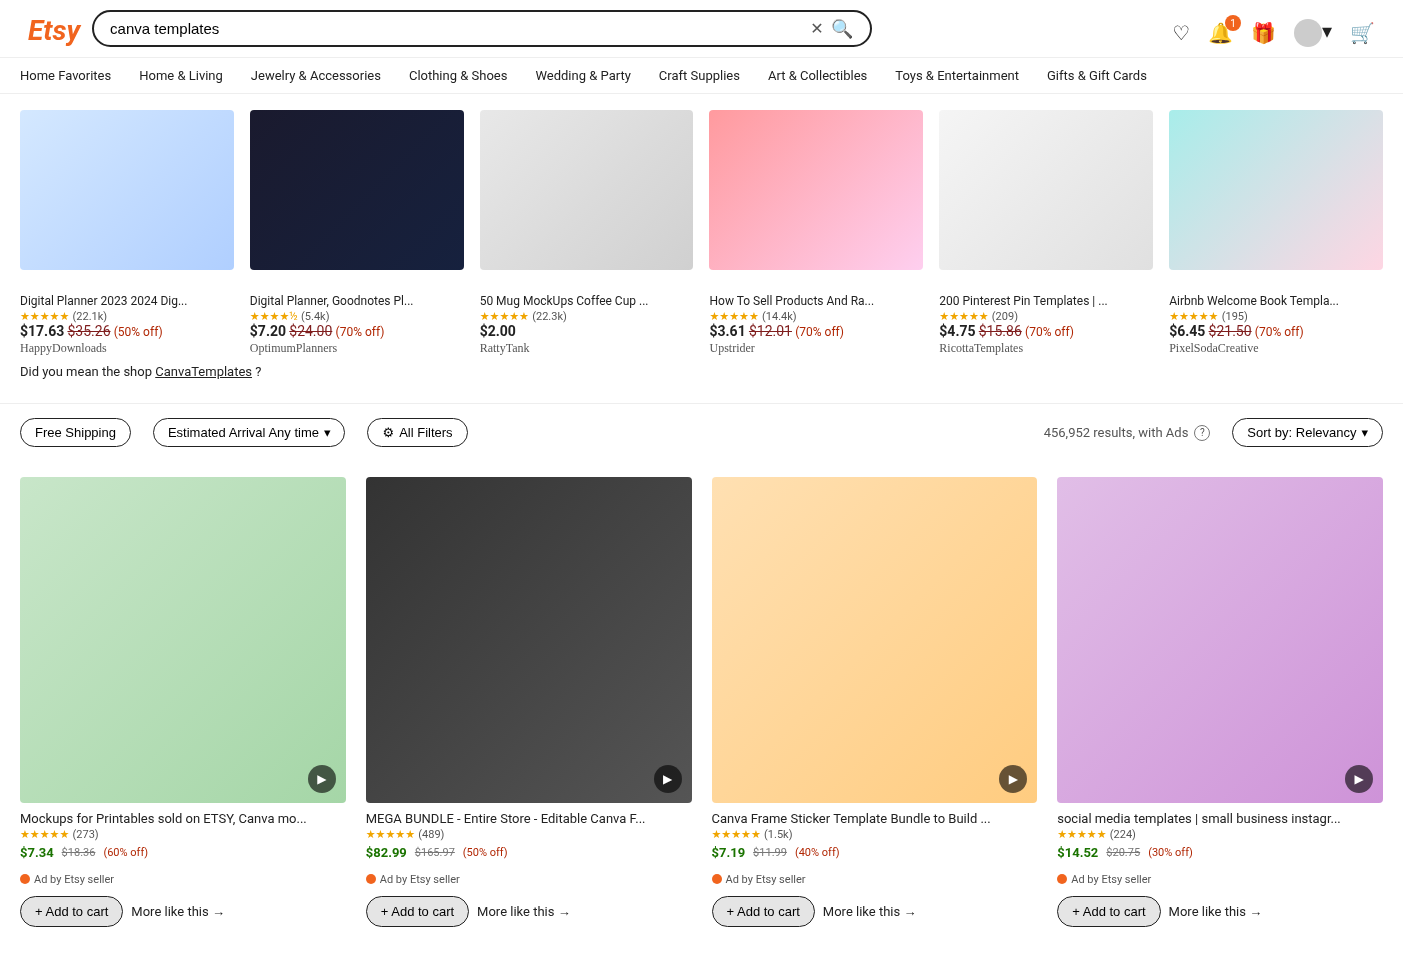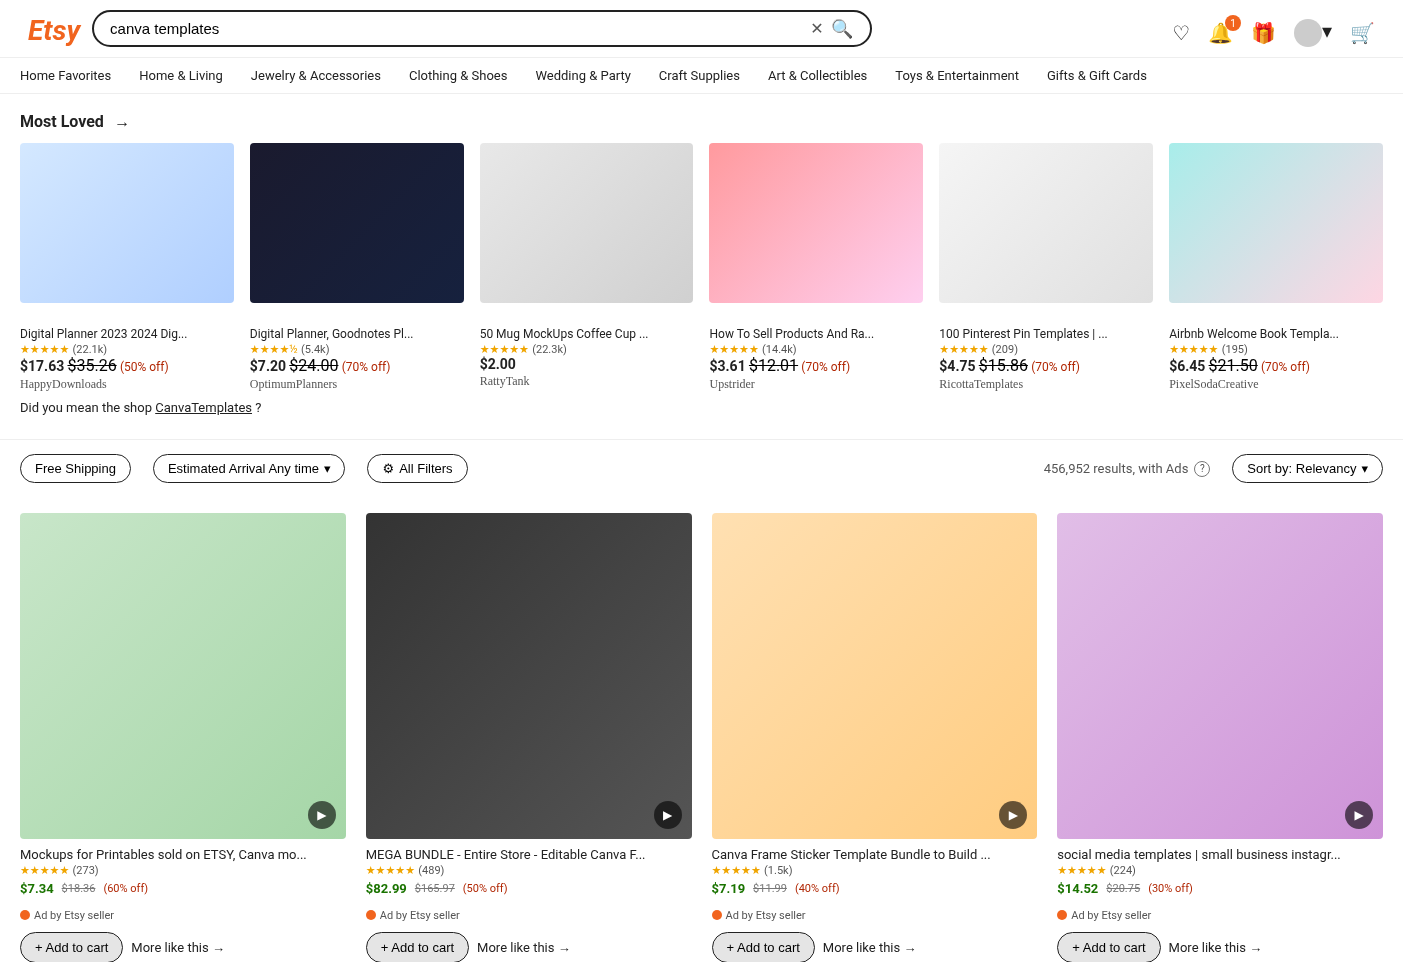--- a/index.html
+++ b/index.html
@@ -25,21 +25,21 @@
     .section { padding: 16px 20px 0; }
     .section-title { font-size: 18px; font-weight: bold; margin-bottom: 12px; cursor: pointer; }
     .section-title span { font-size: 16px; }
     .most-loved-grid { display: flex; gap: 16px; overflow: hidden; }
     .product-card-small { flex: 1; min-width: 0; cursor: pointer; }
     .product-img-placeholder { width: 100%; height: 160px; background: #f0f0f0; border-radius: 4px; overflow: hidden; position: relative; }
     .product-title { font-size: 12px; margin-top: 24px; color: #222; overflow: hidden; display: -webkit-box; -webkit-line-clamp: 2; -webkit-box-orient: vertical; }
     .stars { color: #f0a500; font-size: 11px; }
     .review-count { color: #555; font-size: 11px; }
     .price-current { font-size: 14px; font-weight: bold; color: #222; }
-    .price-original { font-size: 16px; color: #000000; text-decoration: line-through; }
+    .price-original { font-size: 14px; color: #7f1d1d; text-decoration: line-through; }
     .discount { font-size: 12px; color: #b12704; }
     .shop-name { font-size: 12px; color: #555; margin-top: 2px; font-family: Liberation Serif, serif; }
     
     
     .filter-bar { display: flex; align-items: center; padding: 14px 20px; gap: 22px; border-top: 1px solid #eee; margin-top: 16px; }
     .filter-btn { border: 1px solid #222; border-radius: 20px; padding: 6px 14px; font-size: 13px; cursor: pointer; background: #fff; display: flex; align-items: center; gap: 5px; }
     .results-info { margin-left: auto; font-size: 13px; color: #555; display: flex; align-items: center; gap: 6px; }
     .sort-btn { border: 1px solid #222; border-radius: 20px; padding: 6px 14px; font-size: 13px; cursor: pointer; background: #fff; display: flex; align-items: center; gap: 5px; }
     
     
@@ -108,24 +108,20 @@
       <span class="nav-item">Clothing &amp; Shoes</span>
       <span class="nav-item">Wedding &amp; Party</span>
       <span class="nav-item">Craft Supplies</span>
       <span class="nav-item">Art &amp; Collectibles</span>
       <span class="nav-item">Toys &amp; Entertainment</span>
       <span class="nav-item">Gifts &amp; Gift Cards</span>
     </div>
 </nav>
 
 <div class="section">
-  <div class="section-title">
-    <span>Most Loved</span>
-    <span style="font-size:16px; margin-left:6px;">→</span>
-  </div>
   <div class="most-loved-grid" id="most-loved-grid">
       <div class="product-card-small">
     <div class="product-img-placeholder img-1"></div>
     <div class="product-title">Digital Planner 2023 2024 Dig...</div>
     <div>
       <span class="stars">★★★★★</span>
       <span class="review-count">(22.1k)</span>
     </div>
     <div>
       <span class="price-current">$17.63</span>
@@ -171,21 +167,21 @@
     </div>
     <div>
       <span class="price-current">$3.61</span>
       <span class="price-original">$12.01</span>
       <span class="discount">(70% off)</span>
     </div>
     <div class="shop-name">Upstrider</div>
   </div>
       <div class="product-card-small">
     <div class="product-img-placeholder img-5"></div>
-    <div class="product-title">100 Pinterest Pin Templates | ...</div>
+    <div class="product-title">200 Pinterest Pin Templates | ...</div>
     <div>
       <span class="stars">★★★★★</span>
       <span class="review-count">(209)</span>
     </div>
     <div>
       <span class="price-current">$4.75</span>
       <span class="price-original">$15.86</span>
       <span class="discount">(70% off)</span>
     </div>
     <div class="shop-name">RicottaTemplates</div>

